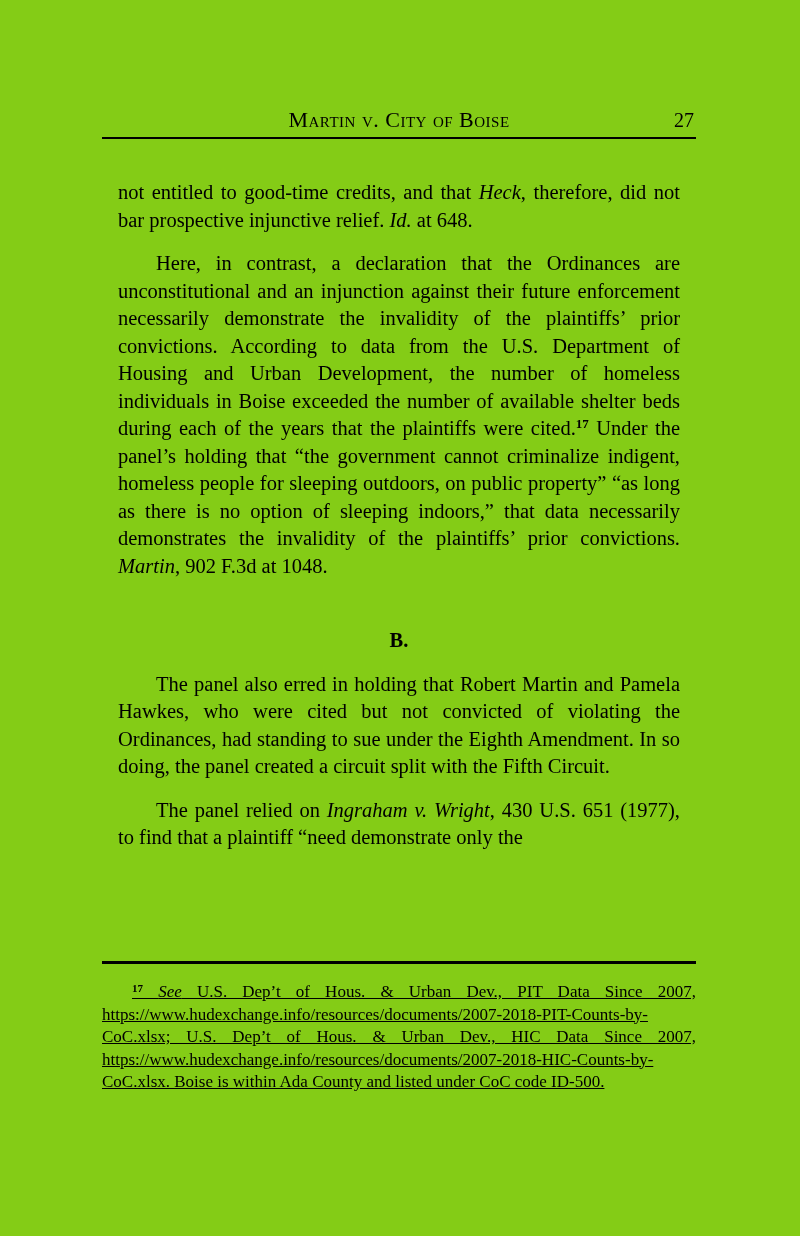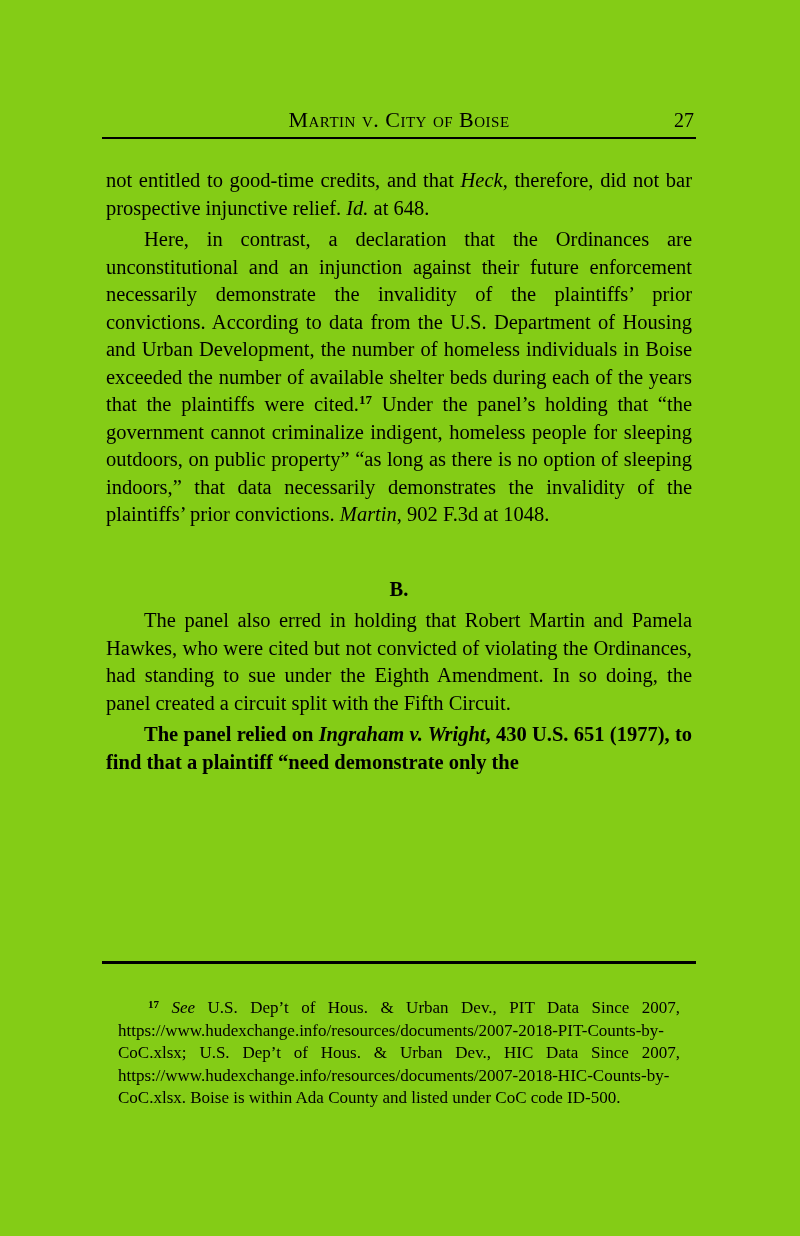--- a/index.html
+++ b/index.html
@@ -42,33 +42,33 @@
   .body-column {
     position: absolute;
     top: 163px;
     left: 102px;
     width: 594px;
     font-size: 20.5px;
     line-height: 27.5px;
     text-align: justify;
   }
   .body-column p {
-    margin: 4px;
+    margin: 16px;
     padding: 0;
   }
   .para-indent { text-indent: 38px; }
   .p2 { margin-top: 29px; }
   .section-heading {
     margin-top: 47px !important;
     text-align: center;
     text-indent: 0;
     font-weight: bold;
   }
   .p3 { margin-top: 20px; }
-  .p4 { margin-top: 24px; font-weight: bold; }
+  .p4 { margin-top: 24px; }
   i { font-style: italic; }
   .fn-ref {
     font-weight: bold;
     font-size: 13px;
     line-height: 0;
     vertical-align: 7px;
   }
   
   .footnote-block {
     position: absolute;
@@ -76,22 +76,23 @@
     left: 102px;
     width: 594px;
     border-top: 3px solid #000000;
     padding-top: 17px;
     font-size: 17px;
     line-height: 22.5px;
     text-align: justify;
     overflow-wrap: break-word;
   }
   .footnote-block p {
-    margin: 16px;
+    margin: 0;
     text-indent: 30px;
+    text-decoration: underline;
   }
   .footnote-block .fn-ref {
     font-size: 11px;
     vertical-align: 5px;
   }
 </style>
 </head>
 <body>
 
 <div class="page">

